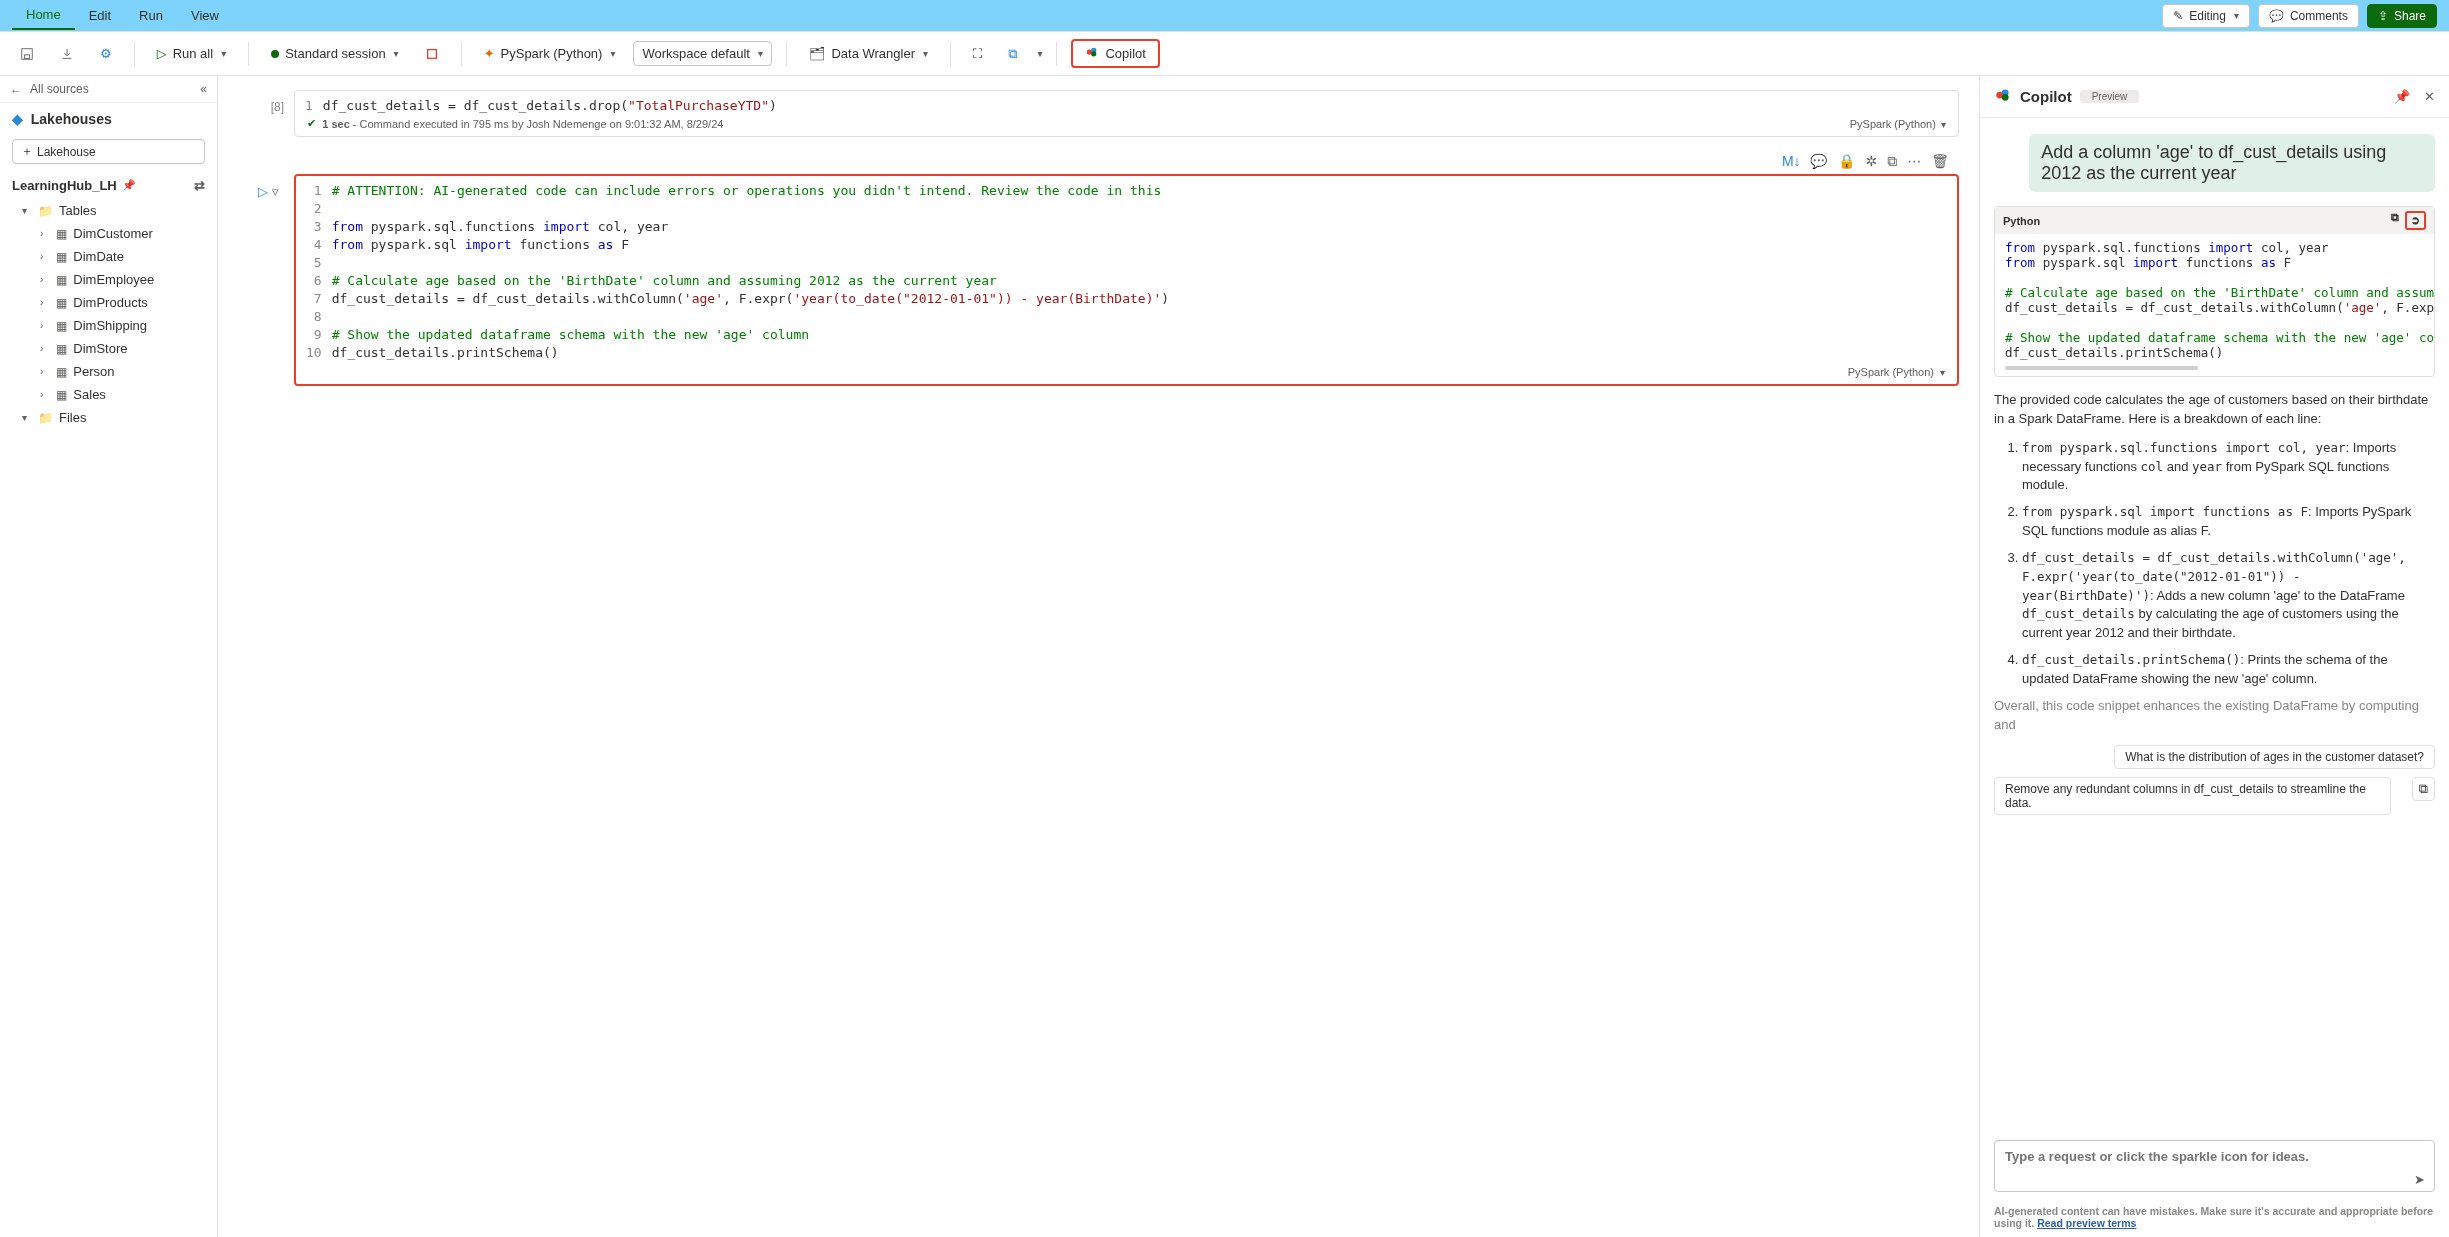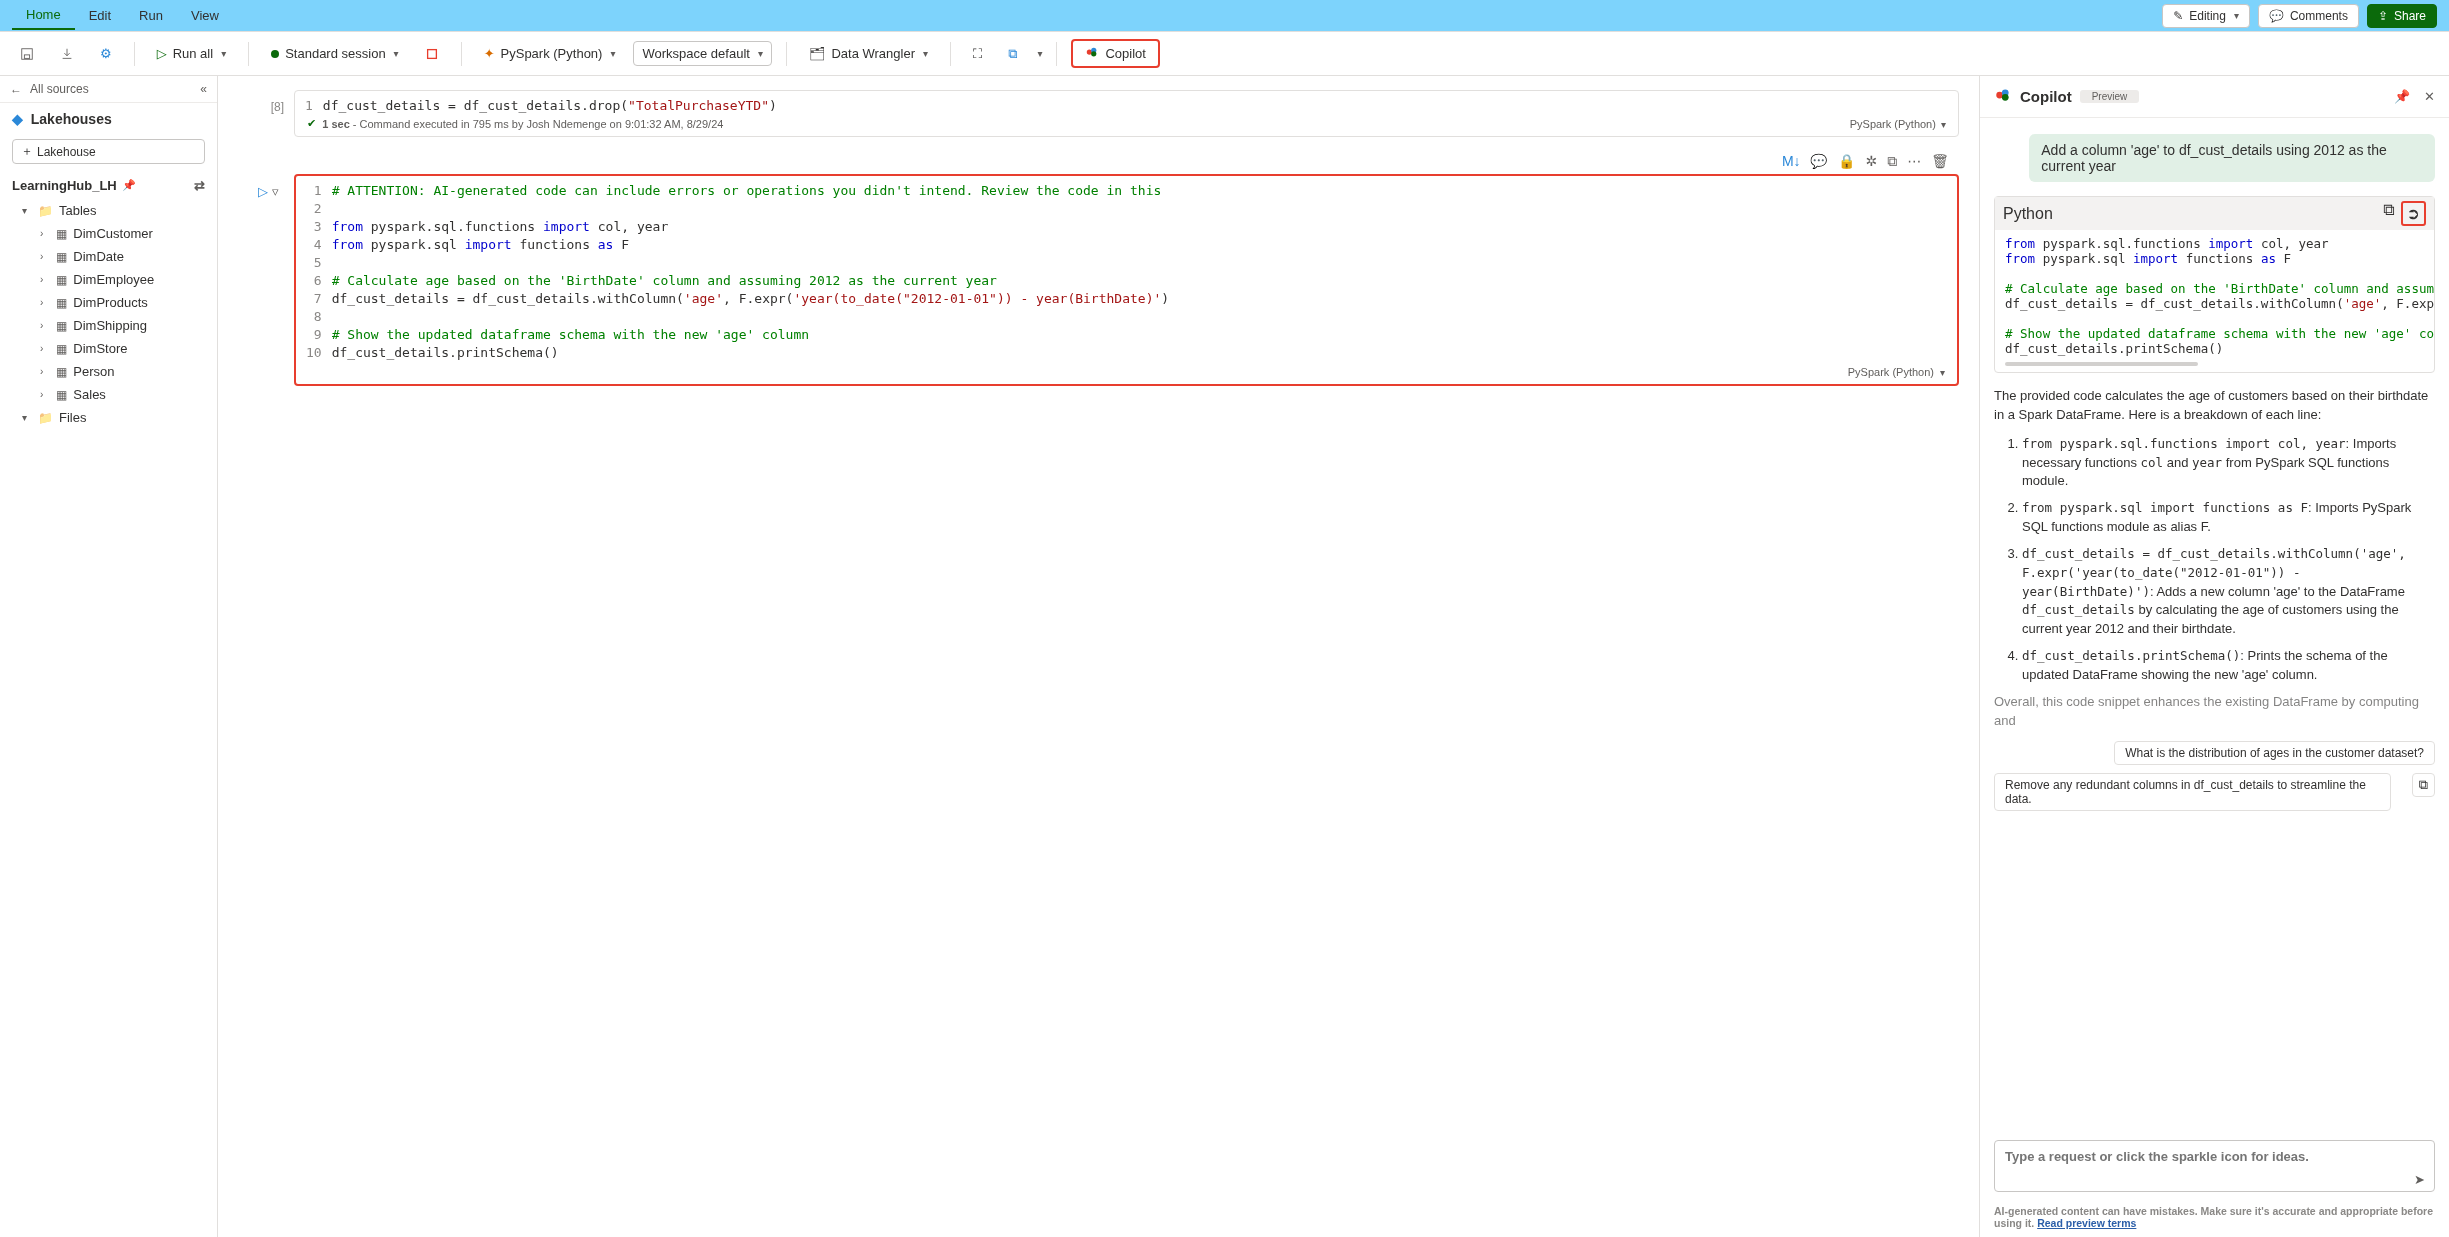--- a/index.html
+++ b/index.html
@@ -69,23 +69,23 @@
 .run-icons { position:absolute; left:-38px; top:8px; display:flex; flex-direction:row; gap:4px; color:#2b88d8; }
 .run-icons span { cursor:pointer; }
 
 
 .copilot-panel { width: 470px; border-left: 1px solid #e1dfdd; background: #fff; display: flex; flex-direction: column; }
 .cp-head { display: flex; align-items: center; padding: 10px 14px; gap: 8px; border-bottom: 1px solid #edebe9; }
 .cp-head .title { font-size: 15px; font-weight: 600; }
 .cp-head .preview { font-size: 10px; background: #edebe9; border-radius: 3px; padding: 1px 12px; color: #605e5c; }
 .cp-head .right-icons { margin-left:auto; display:flex; gap:14px; color:#605e5c; }
 .cp-body { flex: 1; overflow: auto; padding: 10px 14px; font-size: 13px; }
-.user-bubble { background: #e1f0e6; border-radius: 6px; padding: 8px 12px; margin: 6px 0 14px auto; max-width: 92%; font-size: 14px; }
+.user-bubble { background: #e1f0e6; border-radius: 6px; padding: 8px 12px; margin: 6px 0 14px auto; max-width: 92%; font-size: 18px; }
 .cp-code-block { border: 1px solid #e1dfdd; border-radius: 4px; margin-bottom: 14px; }
-.cp-code-head { display: flex; align-items: center; padding: 4px 8px; background: #f3f2f1; font-size: 16px; }
+.cp-code-head { display: flex; align-items: center; padding: 4px 8px; background: #f3f2f1; font-size: 11px; font-weight: bold; }
 .cp-code-head .actions { margin-left: auto; display:flex; gap:6px; }
 .cp-code-head .actions .insert { border:2px solid #e83e2e; padding:1px 4px; border-radius:3px; }
 .cp-code-lines { font-family: Consolas, Menlo, monospace; font-size: 12.5px; padding: 6px 10px; white-space: pre; overflow-x:auto; }
 .cp-code-lines .scrollbar-track { height:4px; background:#d2d0ce; width:46%; margin-top:6px; border-radius:2px; }
 .cp-text p { margin-bottom: 10px; line-height: 1.45; }
 .cp-text ol { padding-left: 28px; }
 .cp-text li { margin-bottom: 8px; line-height:1.45; }
 .cp-text code { font-family: Consolas, Menlo, monospace; font-size: 12.5px; }
 .cp-suggest { border:1px solid #e1dfdd; border-radius:4px; padding:4px 10px; margin:4px 0 4px auto; font-size:12px; color:#323130; display:block; width:fit-content; max-width:95%; }
 .cp-suggest-row { display:flex; align-items:flex-start; gap:21px; }

